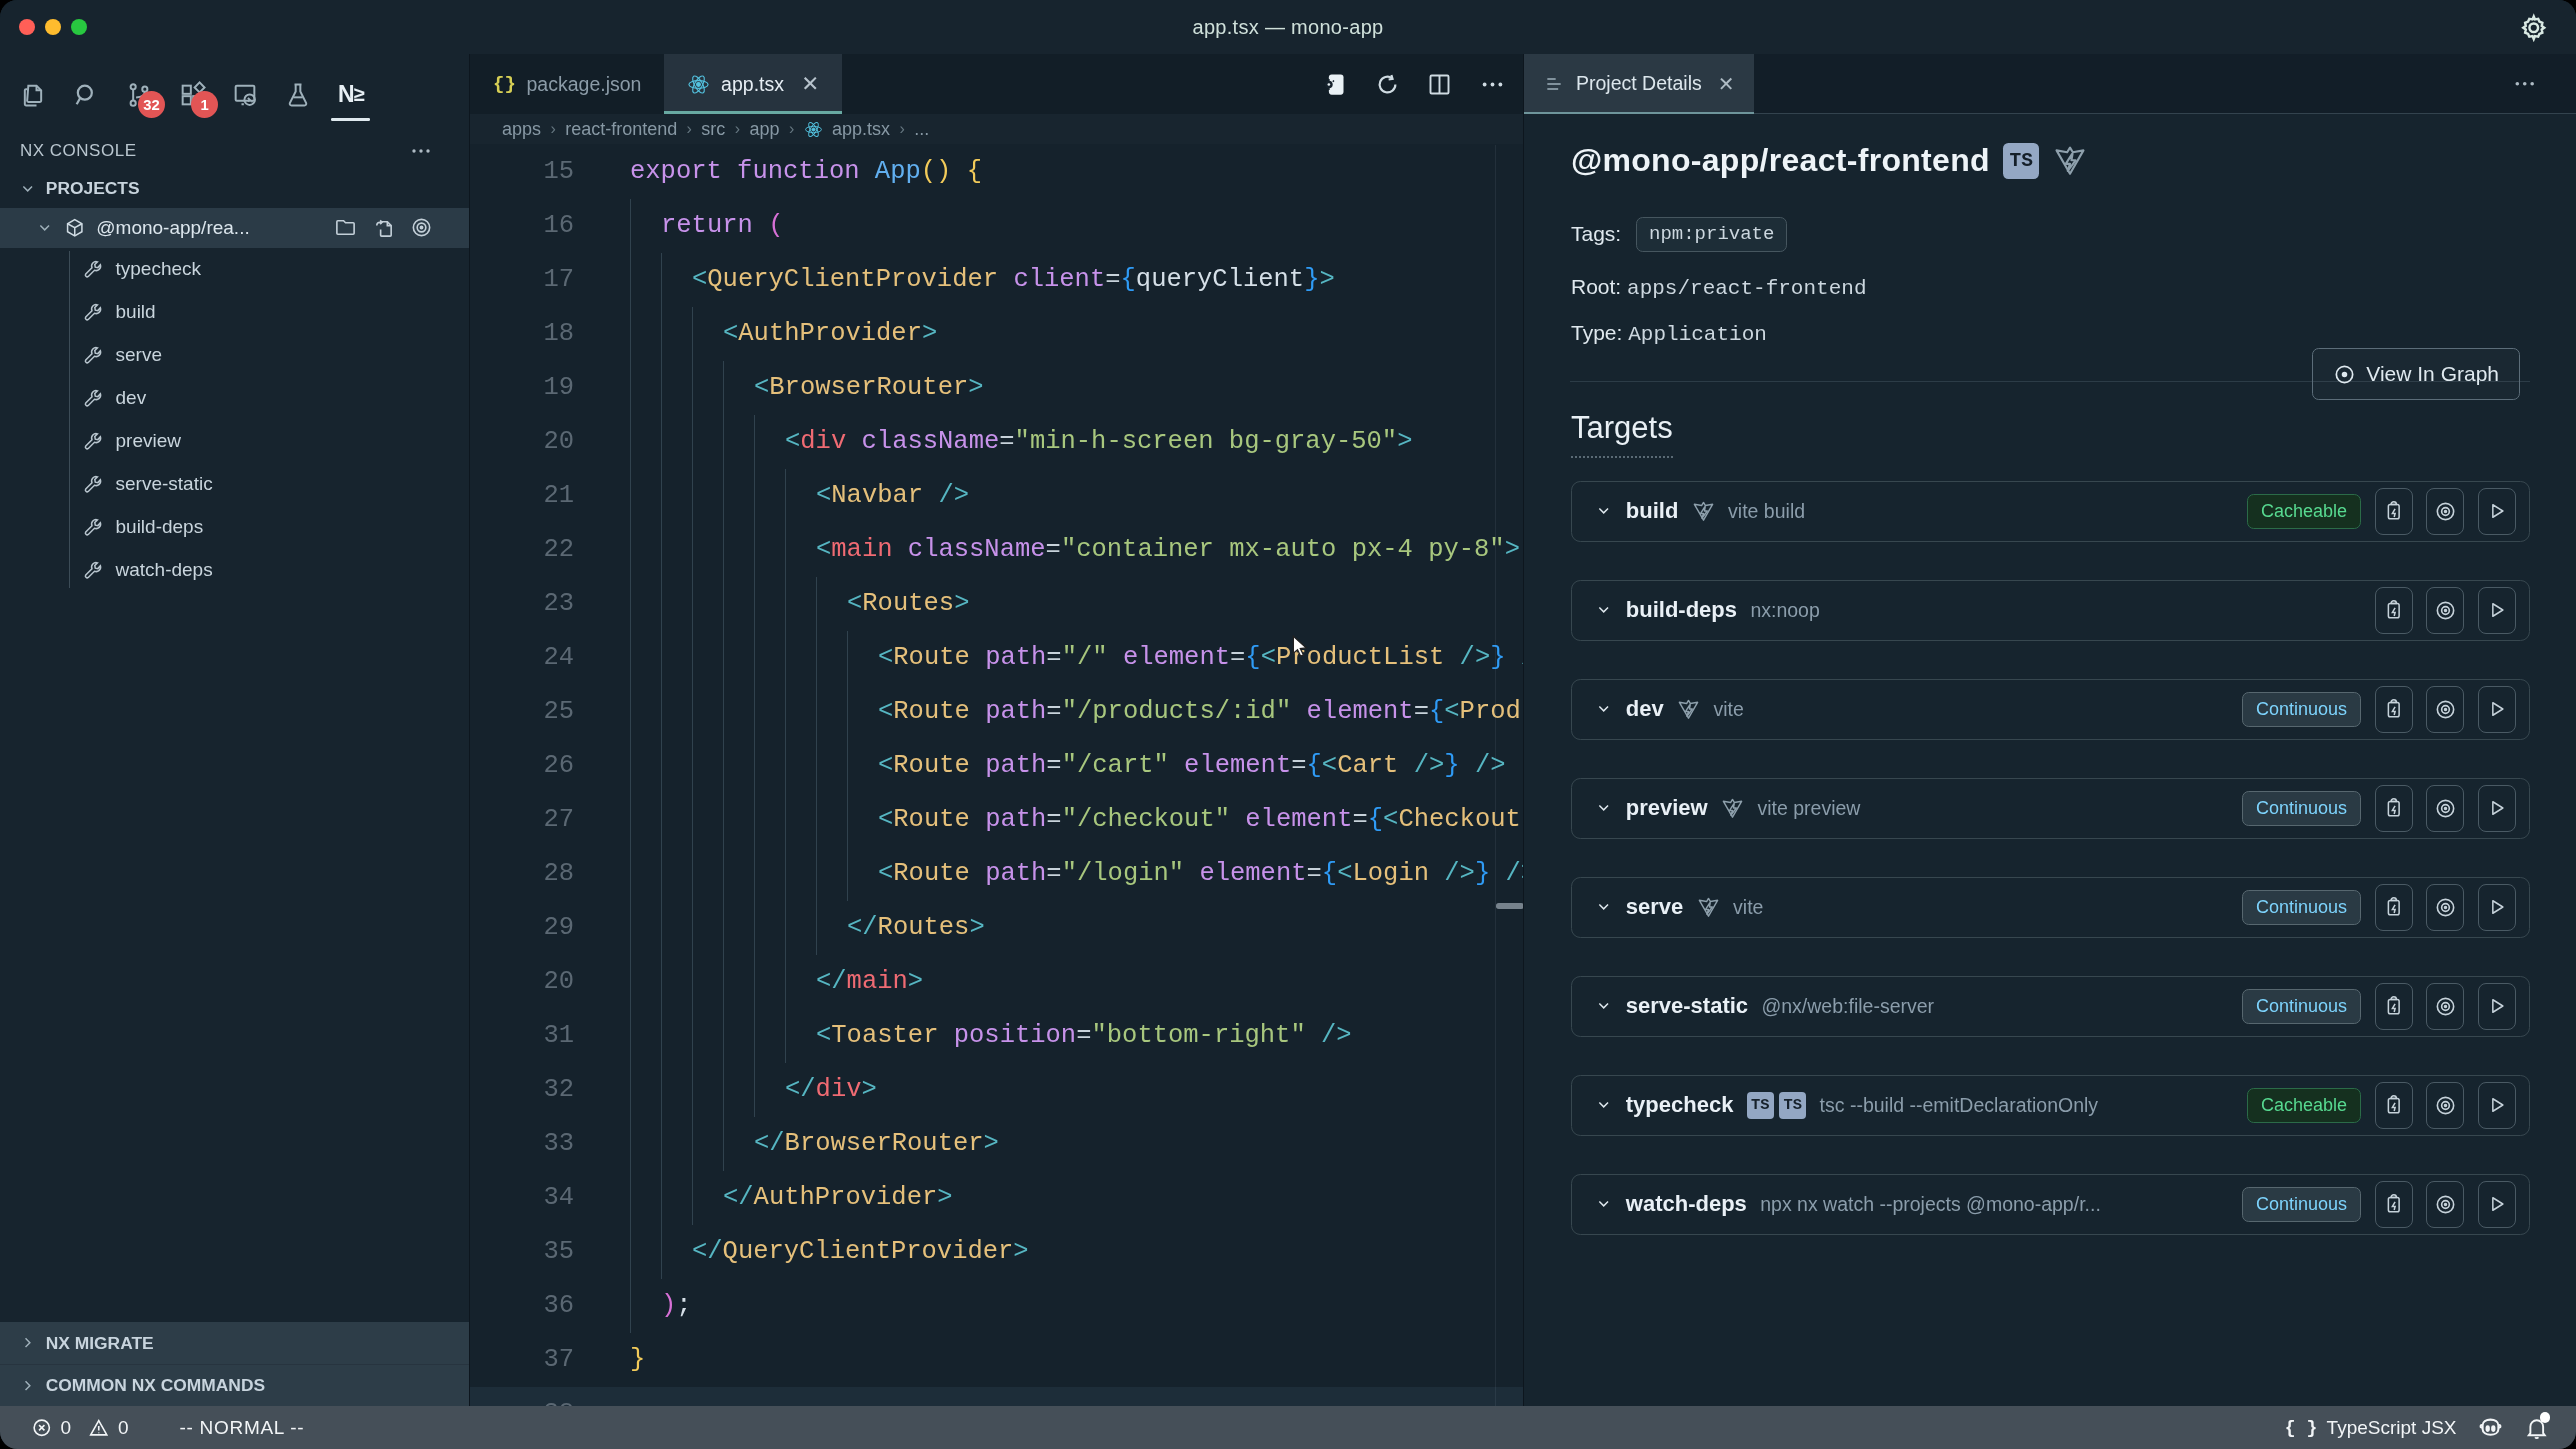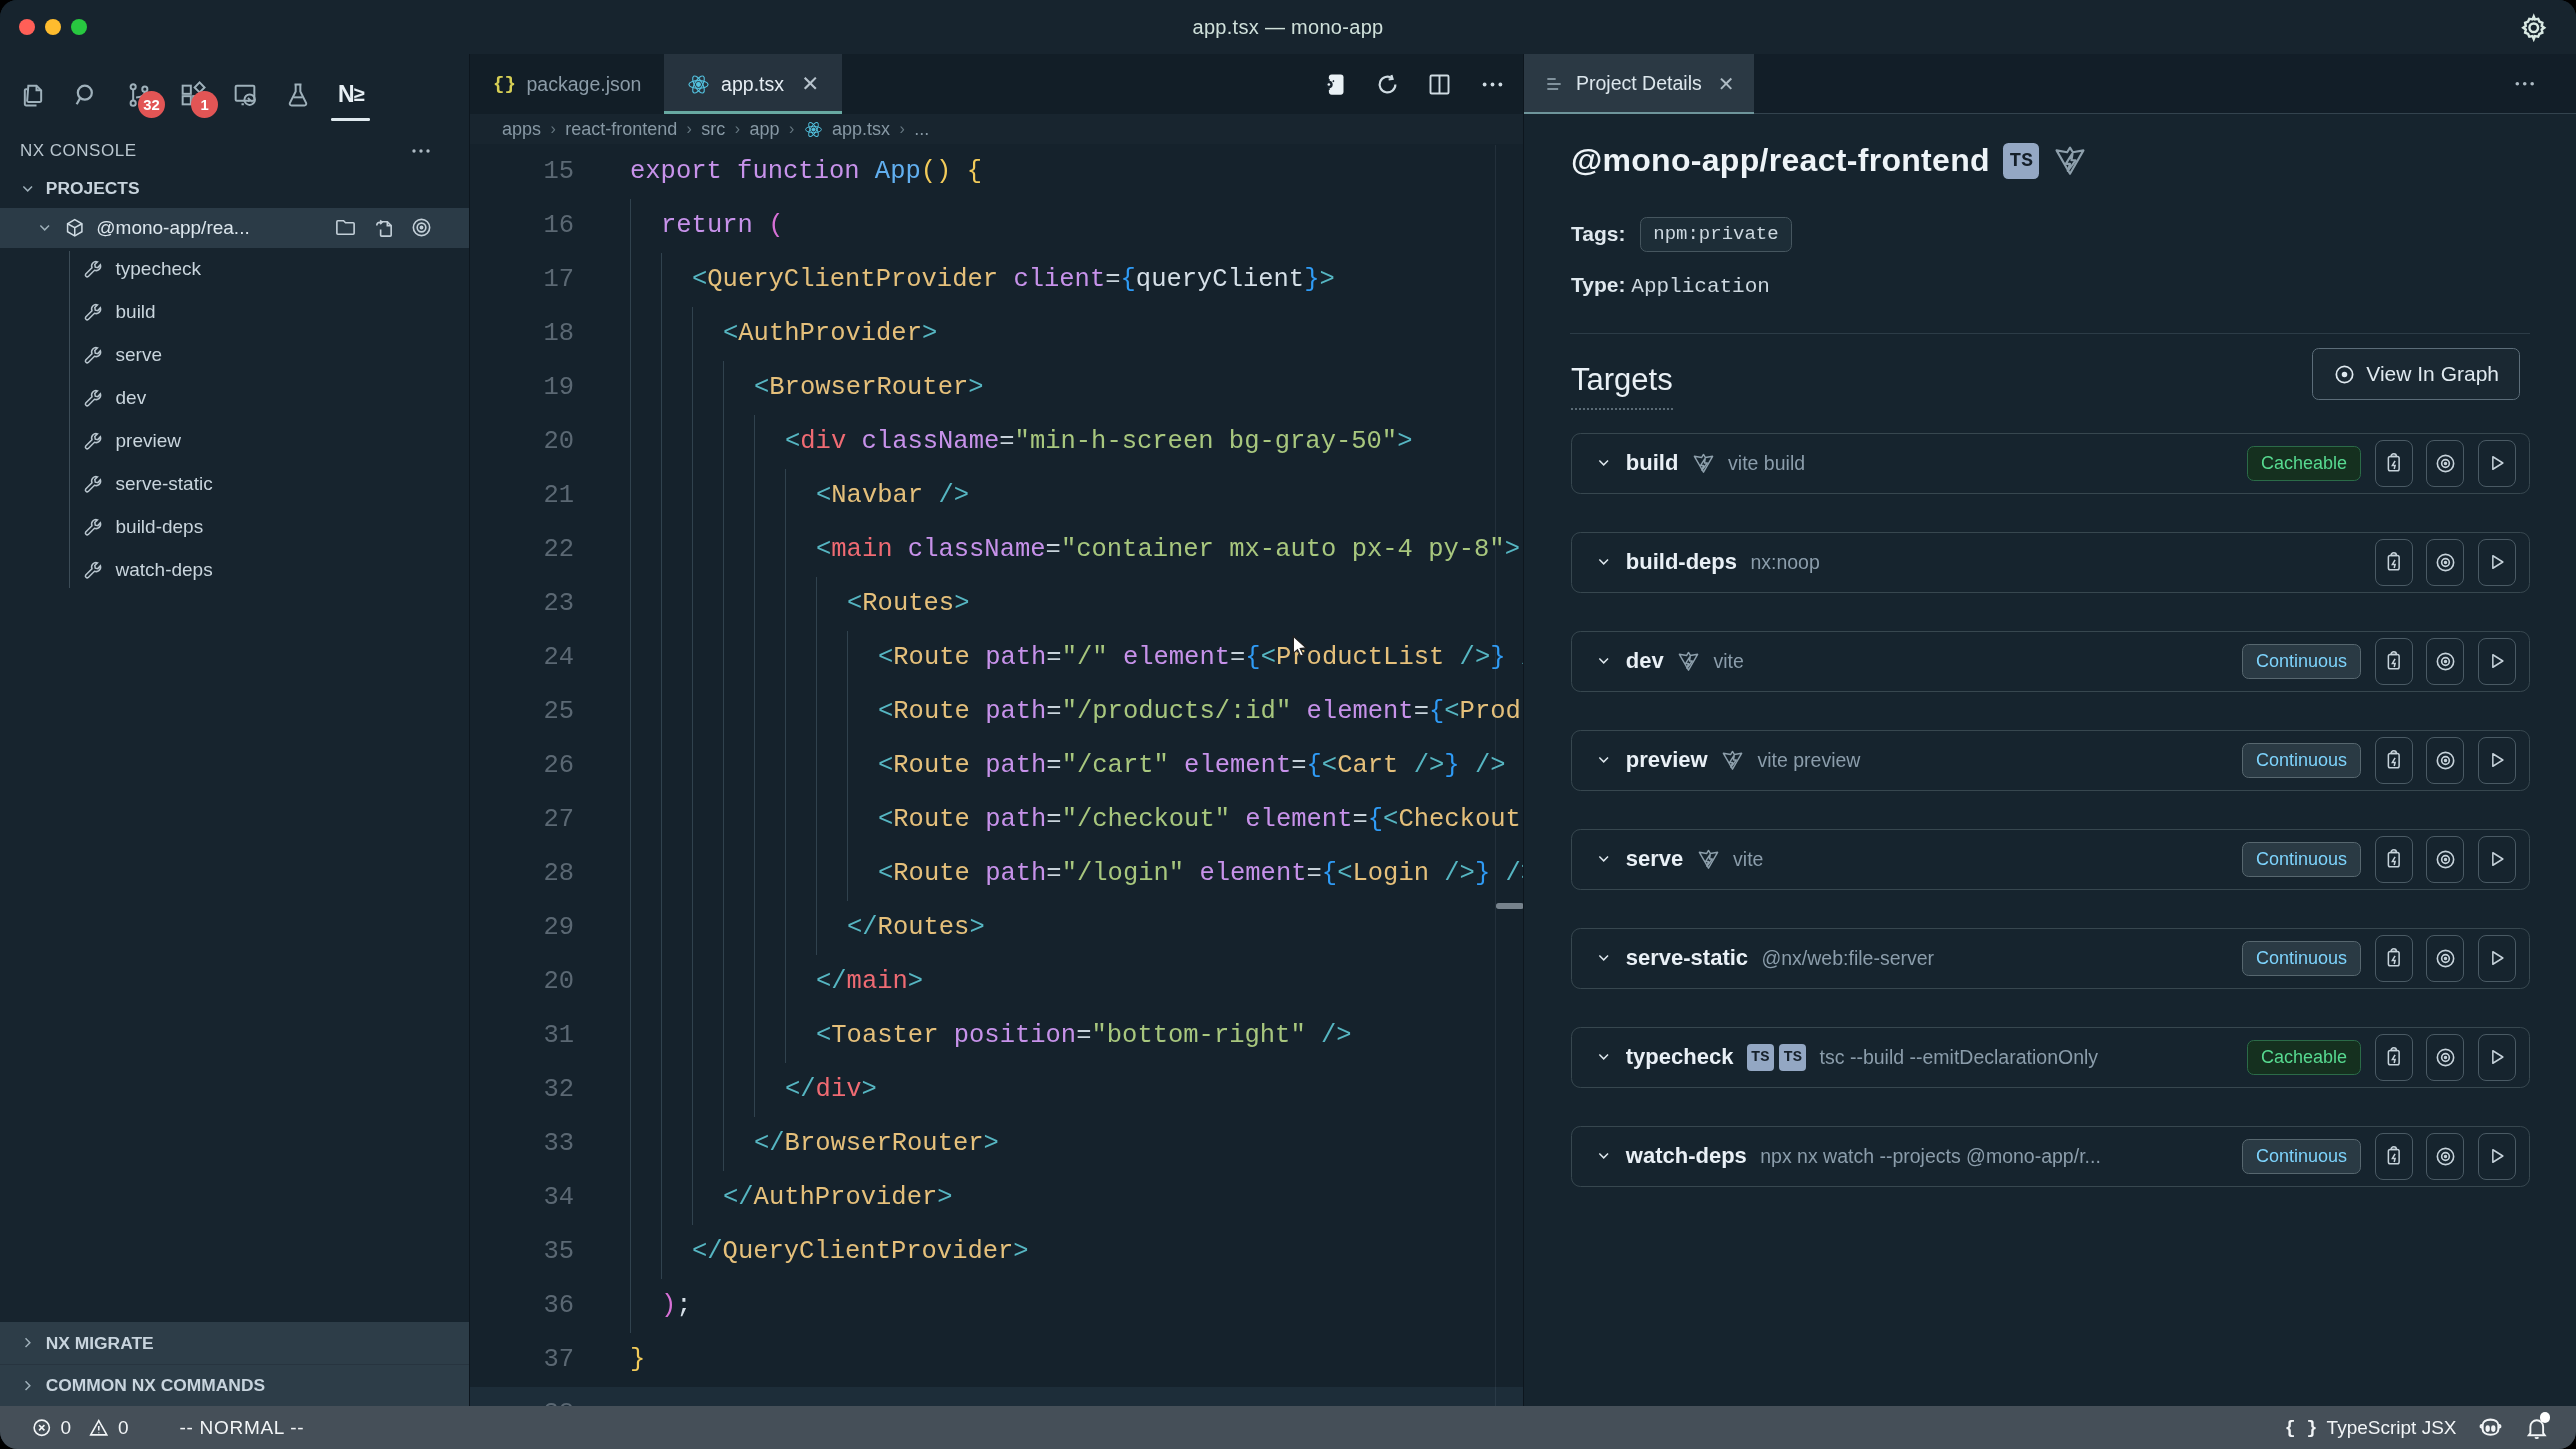--- a/index.html
+++ b/index.html
@@ -85,21 +85,21 @@
   .ptab .icon{color:#9fb0ba}
   .ptab .close{color:#aebbc4;font-size:20px;margin-left:4px}
   .panel-more{position:absolute;right:39px;top:0;height:60px;display:flex;align-items:center;color:#aebbc4}
   .panel-content{position:absolute;top:60px;left:0;right:0;bottom:0;padding:28px 46px 0 47px}
   .ptitle-row{display:flex;align-items:center;gap:13.4px}
   .ptitle{font-size:32px;font-weight:bold;color:#eef4f8;letter-spacing:0.3px}
   .ts-badge{width:36px;height:36px;border-radius:5.4px;background:#94a8c4;color:#141f29;font-family:"Liberation Mono",monospace;
             font-weight:bold;font-size:19.5px;display:flex;align-items:center;justify-content:center}
   .vite-ic{color:#8ea0ac}
   .meta{font-size:21px;color:#dfe8ee}
-  .meta .lab{font-weight:bold}
+  .meta .lab{font-weight:normal}
   .mono{font-family:"Liberation Mono",monospace;color:#ccd7df}
   .tags-row{margin-top:38px;display:flex;align-items:center;gap:14.8px}
   .tag-pill{border:1.3px solid #46565f;border-radius:6.7px;background:#1d2d37;padding:5.4px 12px;
             font-family:"Liberation Mono",monospace;font-size:19px;color:#ccd7df}
   .root-row{margin-top:23px}
   .type-row{margin-top:21.5px}
   .graph-btn{position:absolute;top:234px;right:56px;height:52px;display:flex;align-items:center;gap:10.7px;
              padding:16px 20px;border:1.3px solid #5c6d79;border-radius:6.7px;font-size:21px;color:#dfe9ef;background:rgba(255,255,255,.02)}
   .graph-btn .icon{color:#dfe9ef}
   .phr{border:none;border-top:0.7px solid #2c3c47;margin:35px 0 0 -1.3px}
@@ -558,20 +558,24 @@
                 <path d="M2.5 4.5L12 21 21.5 4.5l-7.5 1.3L12 2.6l-2 3.2z"></path>
                 <path d="M13.5 7l-4.5 7h3l-1.6 5L16 11.5h-3l.8-4.5z"></path>
               </svg>
           </span>
         </div>
 
         <div class="tags-row meta">
           <span class="lab">Tags:</span>
           <span class="tag-pill">npm:private</span>
         </div>
+        <div class="root-row meta">
+          <span class="lab">Root:</span>
+          <span class="mono">apps/react-frontend</span>
+        </div>
         <div class="type-row meta">
           <span class="lab">Type:</span>
           <span class="mono">Application</span>
         </div>
 
         <div class="graph-btn">
           <span class="icon">
             <svg width="23" height="23" viewBox="0 0 24 24" fill="none" stroke="currentColor" stroke-width="1.8">
                 <circle cx="12" cy="12" r="8.5"></circle>
                 <circle cx="12" cy="12" r="2" fill="currentColor"></circle>

